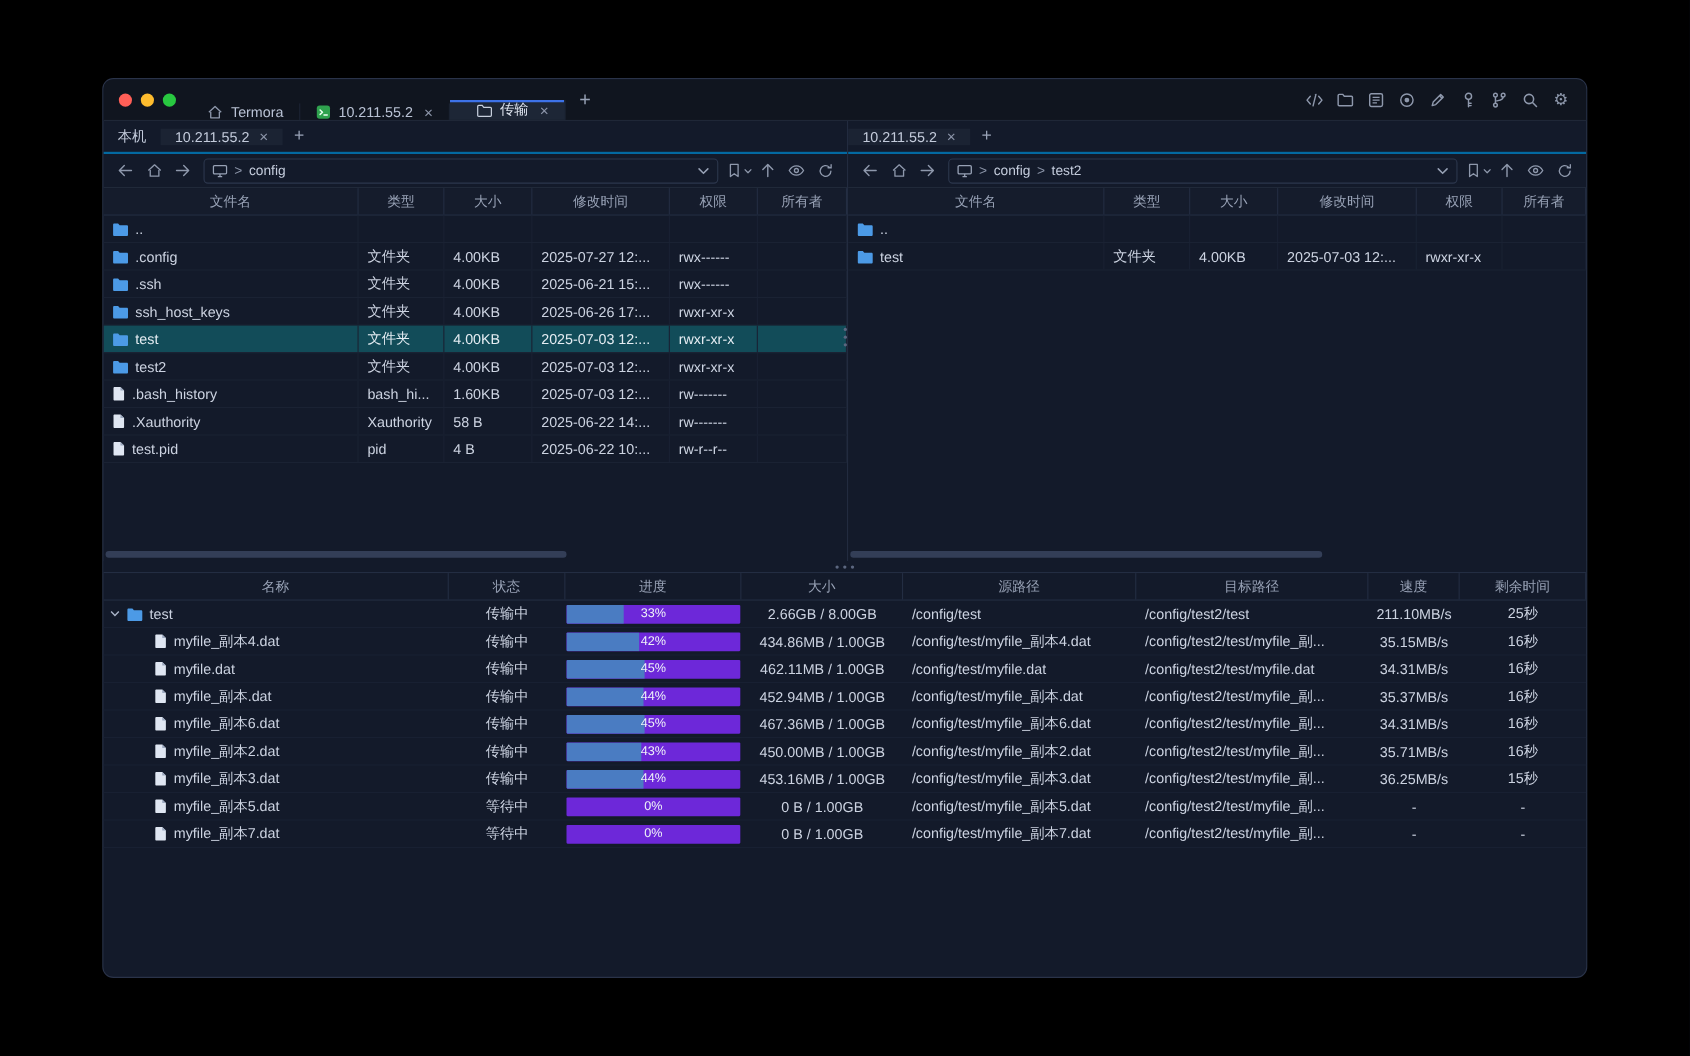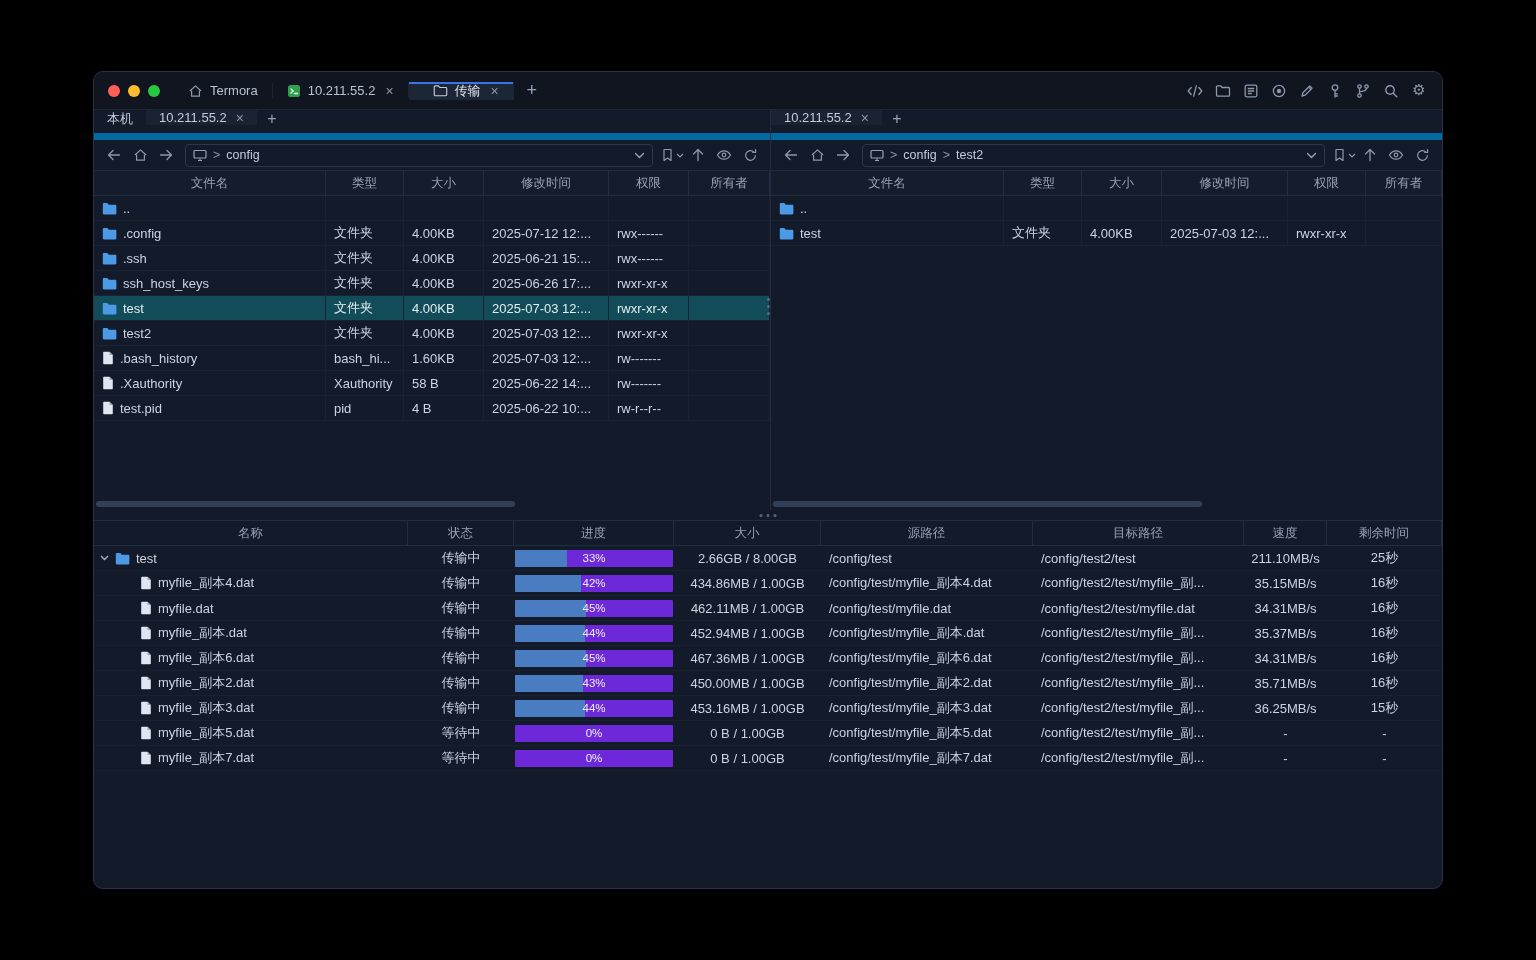--- a/index.html
+++ b/index.html
@@ -8,41 +8,41 @@
   .window { position: absolute; left: 93px; top: 71px; width: 1350px; height: 818px;
     background: #131a2a; border: 1px solid #2a3349; border-radius: 10px; overflow: hidden;
     display: flex; flex-direction: column; box-shadow: 0 18px 60px rgba(0,0,0,.85); }
 
   
   .titlebar { flex: 0 0 38px; display: flex; align-items: stretch; background: #10151f;
     border-bottom: 1px solid #1f2737; }
   .traffic { display: flex; align-items: center; gap: 8px; padding: 0 14px; }
   .tl { width: 12px; height: 12px; border-radius: 50%; }
   .tl.red { background: #ff5f57; } .tl.yellow { background: #febc2e; } .tl.green { background: #28c840; }
-  .app-tabs { display: flex; align-items: center; }
+  .app-tabs { display: flex; align-items: flex-end; }
   .app-tab { display: flex; align-items: center; gap: 7px; padding: 0 14px; font-size: 13px;
     color: #b9c2d4; border-right: 1px solid #1c2434; cursor: default; }
   .app-tab.active { background: #1d2636; box-shadow: inset 0 2px 0 #3d72e8; color: #dde3ee; padding-left: 24px; }
   .tab-close { color: #8b94a8; font-size: 14px; margin-left: 3px; line-height: 1; }
   .plus-btn { width: 36px; display: flex; align-items: center; justify-content: center;
     color: #98a2b6; font-size: 18px; }
   .toolbar { margin-left: auto; display: flex; align-items: center; gap: 6px; padding-right: 12px; }
   .tool-btn { width: 22px; height: 22px; display: flex; align-items: center; justify-content: center; border-radius: 4px; }
   .gear { font-size: 15px; line-height: 1; color: #8e98ac; font-family: "DejaVu Sans", sans-serif; }
 
   
   .panels { flex: 0 0 400px; display: flex; position: relative; min-height: 0; }
   .file-panel { display: flex; flex-direction: column; min-width: 0; }
   .file-panel.left { width: 676px; }
   .file-panel.right { flex: 1; }
   .v-split { width: 1px; background: #222b3f; position: relative; }
   .v-grip { position: absolute; left: -3px; top: 188px; display: flex; flex-direction: column; gap: 4px; }
   .v-grip i, .h-grip i { width: 3px; height: 3px; border-radius: 50%; background: #5c6780; display: block; }
 
-  .panel-tabs { flex: 0 0 30px; display: flex; align-items: flex-start; border-bottom: 7px solid #0369a1; }
+  .panel-tabs { flex: 0 0 30px; display: flex; align-items: center; border-bottom: 2px solid #0369a1; }
   .ptab { display: flex; align-items: center; gap: 6px; padding: 0 13px; font-size: 13px; color: #c3cbdb; }
   .ptab.active { background: #1b2333; }
   .ptab-plus { width: 30px; display: flex; align-items: center; justify-content: center;
     color: #98a2b6; font-size: 16px; }
 
   .navbar { flex: 0 0 31px; display: flex; align-items: center; gap: 2px; padding: 0 8px;
     border-bottom: 1px solid #202939; }
   .nav-btn { min-width: 24px; height: 24px; display: flex; align-items: center; justify-content: center;
     border-radius: 4px; gap: 2px; }
   .crumb { flex: 1; height: 23px; border: 1px solid #2c374d; border-radius: 4px; display: flex;
@@ -313,21 +313,21 @@
               <div class="cell">
                 <span class="icon">
                   <svg width="15" height="13" viewBox="0 0 16 14">
                     <path d="M.8 2.4c0-.7.5-1.2 1.2-1.2h3.7l1.5 1.8h7c.7 0 1.2.5 1.2 1.2v8c0 .7-.5 1.2-1.2 1.2H2c-.7 0-1.2-.5-1.2-1.2z" fill="#4c9ae6"></path>
                   </svg>
                 </span>
                 <span>.config</span>
               </div>
               <div class="cell">文件夹</div>
               <div class="cell">4.00KB</div>
-              <div class="cell">2025-07-12 12:...</div>
+              <div class="cell">2025-07-27 12:...</div>
               <div class="cell">rwx------</div>
               <div class="cell"></div>
             </div>
             <div class="frow left-grid">
               <div class="cell">
                 <span class="icon">
                   <svg width="15" height="13" viewBox="0 0 16 14">
                     <path d="M.8 2.4c0-.7.5-1.2 1.2-1.2h3.7l1.5 1.8h7c.7 0 1.2.5 1.2 1.2v8c0 .7-.5 1.2-1.2 1.2H2c-.7 0-1.2-.5-1.2-1.2z" fill="#4c9ae6"></path>
                   </svg>
                 </span>

